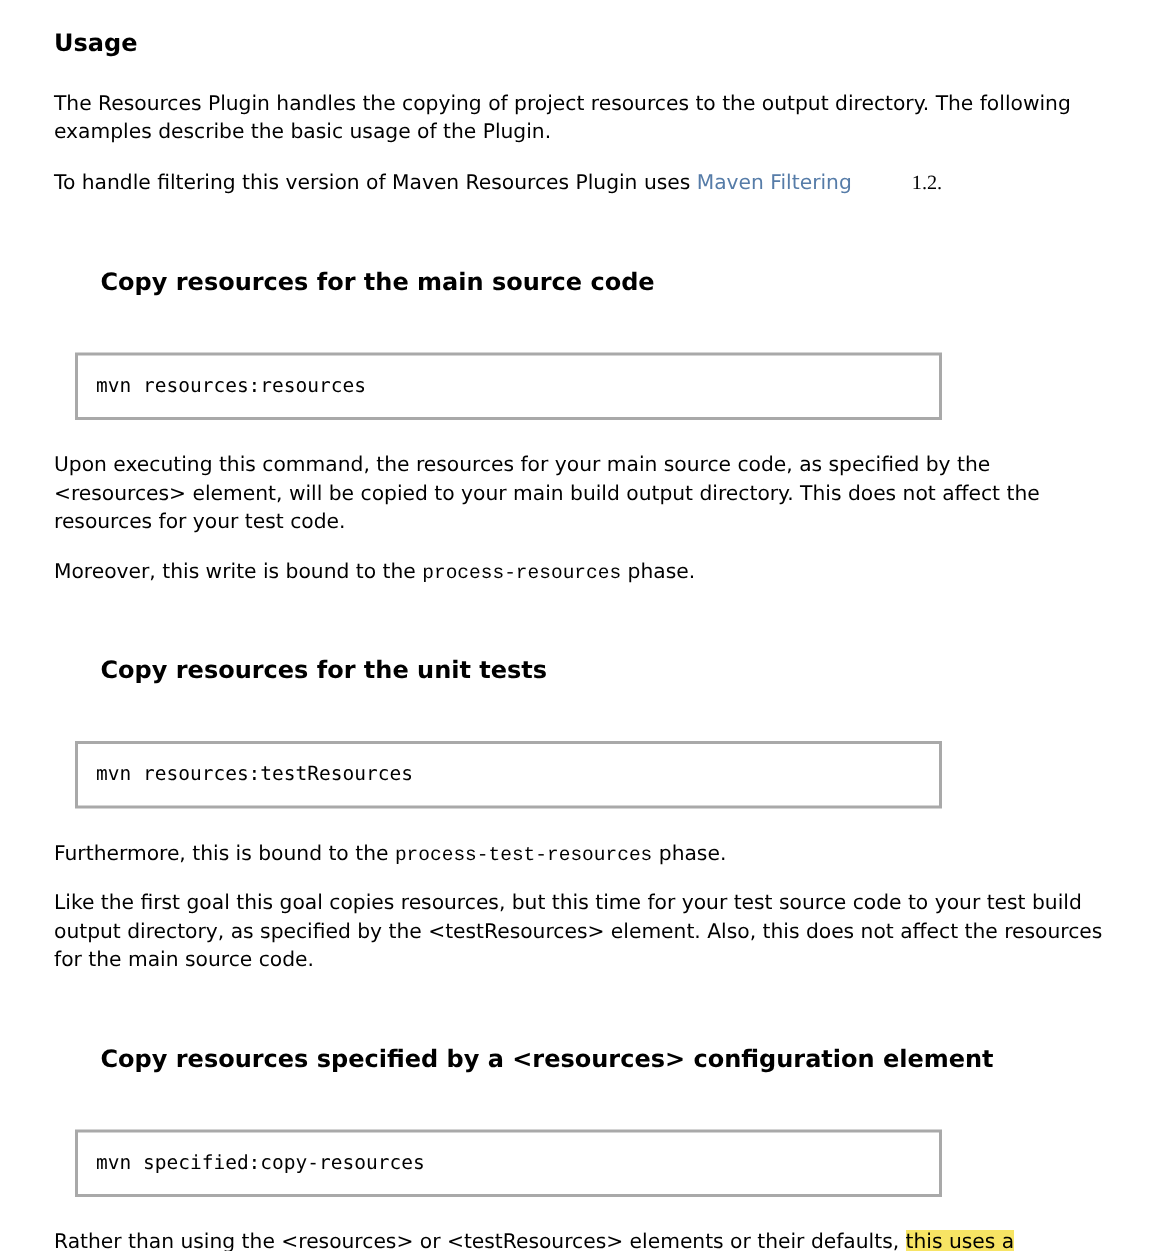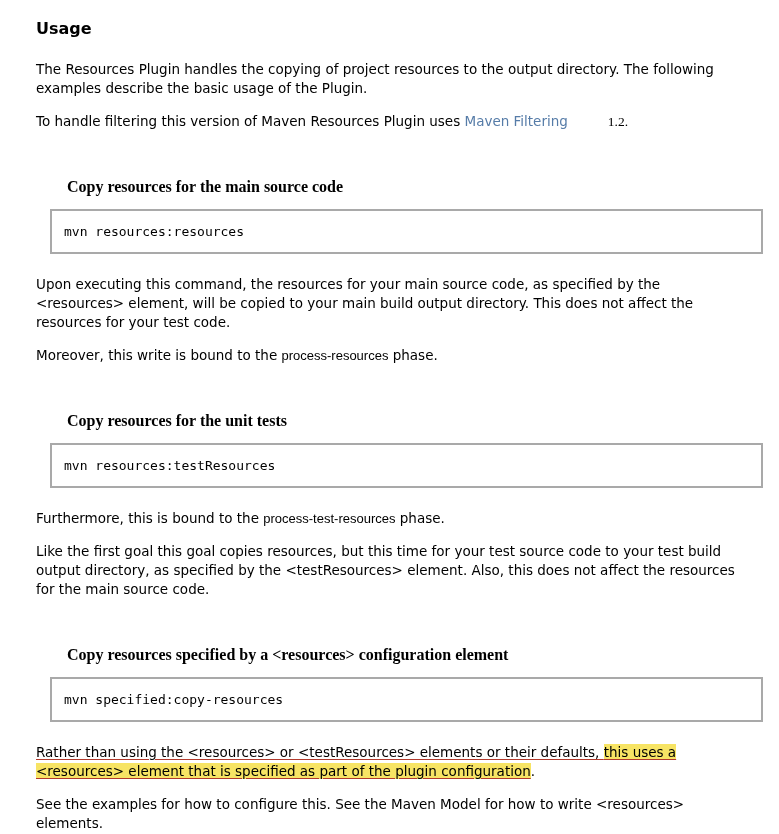--- a/index.html
+++ b/index.html
@@ -28,36 +28,35 @@
     max-width: 704px;
   }
   .goal-section {
     margin-top: 46px;
   }
   h2.goal-heading {
     font-size: 16px;
     line-height: 19px;
     font-weight: bold;
     margin: 0 0 0 31px;
-    font-family: Liberation Serif, serif;
   }
   pre.command-box {
     box-sizing: border-box;
-    margin: 13px 0 21px 14px;
-    width: 713px;
+    margin: 38px 0 21px 14px;
+    width: 578px;
     border: 2px solid var(--code-border-color, #a9a9a9);
     background: #ffffff;
     padding: 12px 12px;
     font-family: "DejaVu Sans Mono", "Liberation Mono", monospace;
     font-size: 13px;
     line-height: 17px;
     white-space: pre;
   }
   code.inline-code {
-    font-family: Liberation Sans, sans-serif;
+    font-family: Liberation Mono, monospace;
     font-size: 13px;
   }
   a.doc-link {
     color: var(--link-color, #567ca8);
     text-decoration: none;
     cursor: pointer;
   }
   .version-text {
     margin-left: 40px;
     font-family: Liberation Serif, serif;

